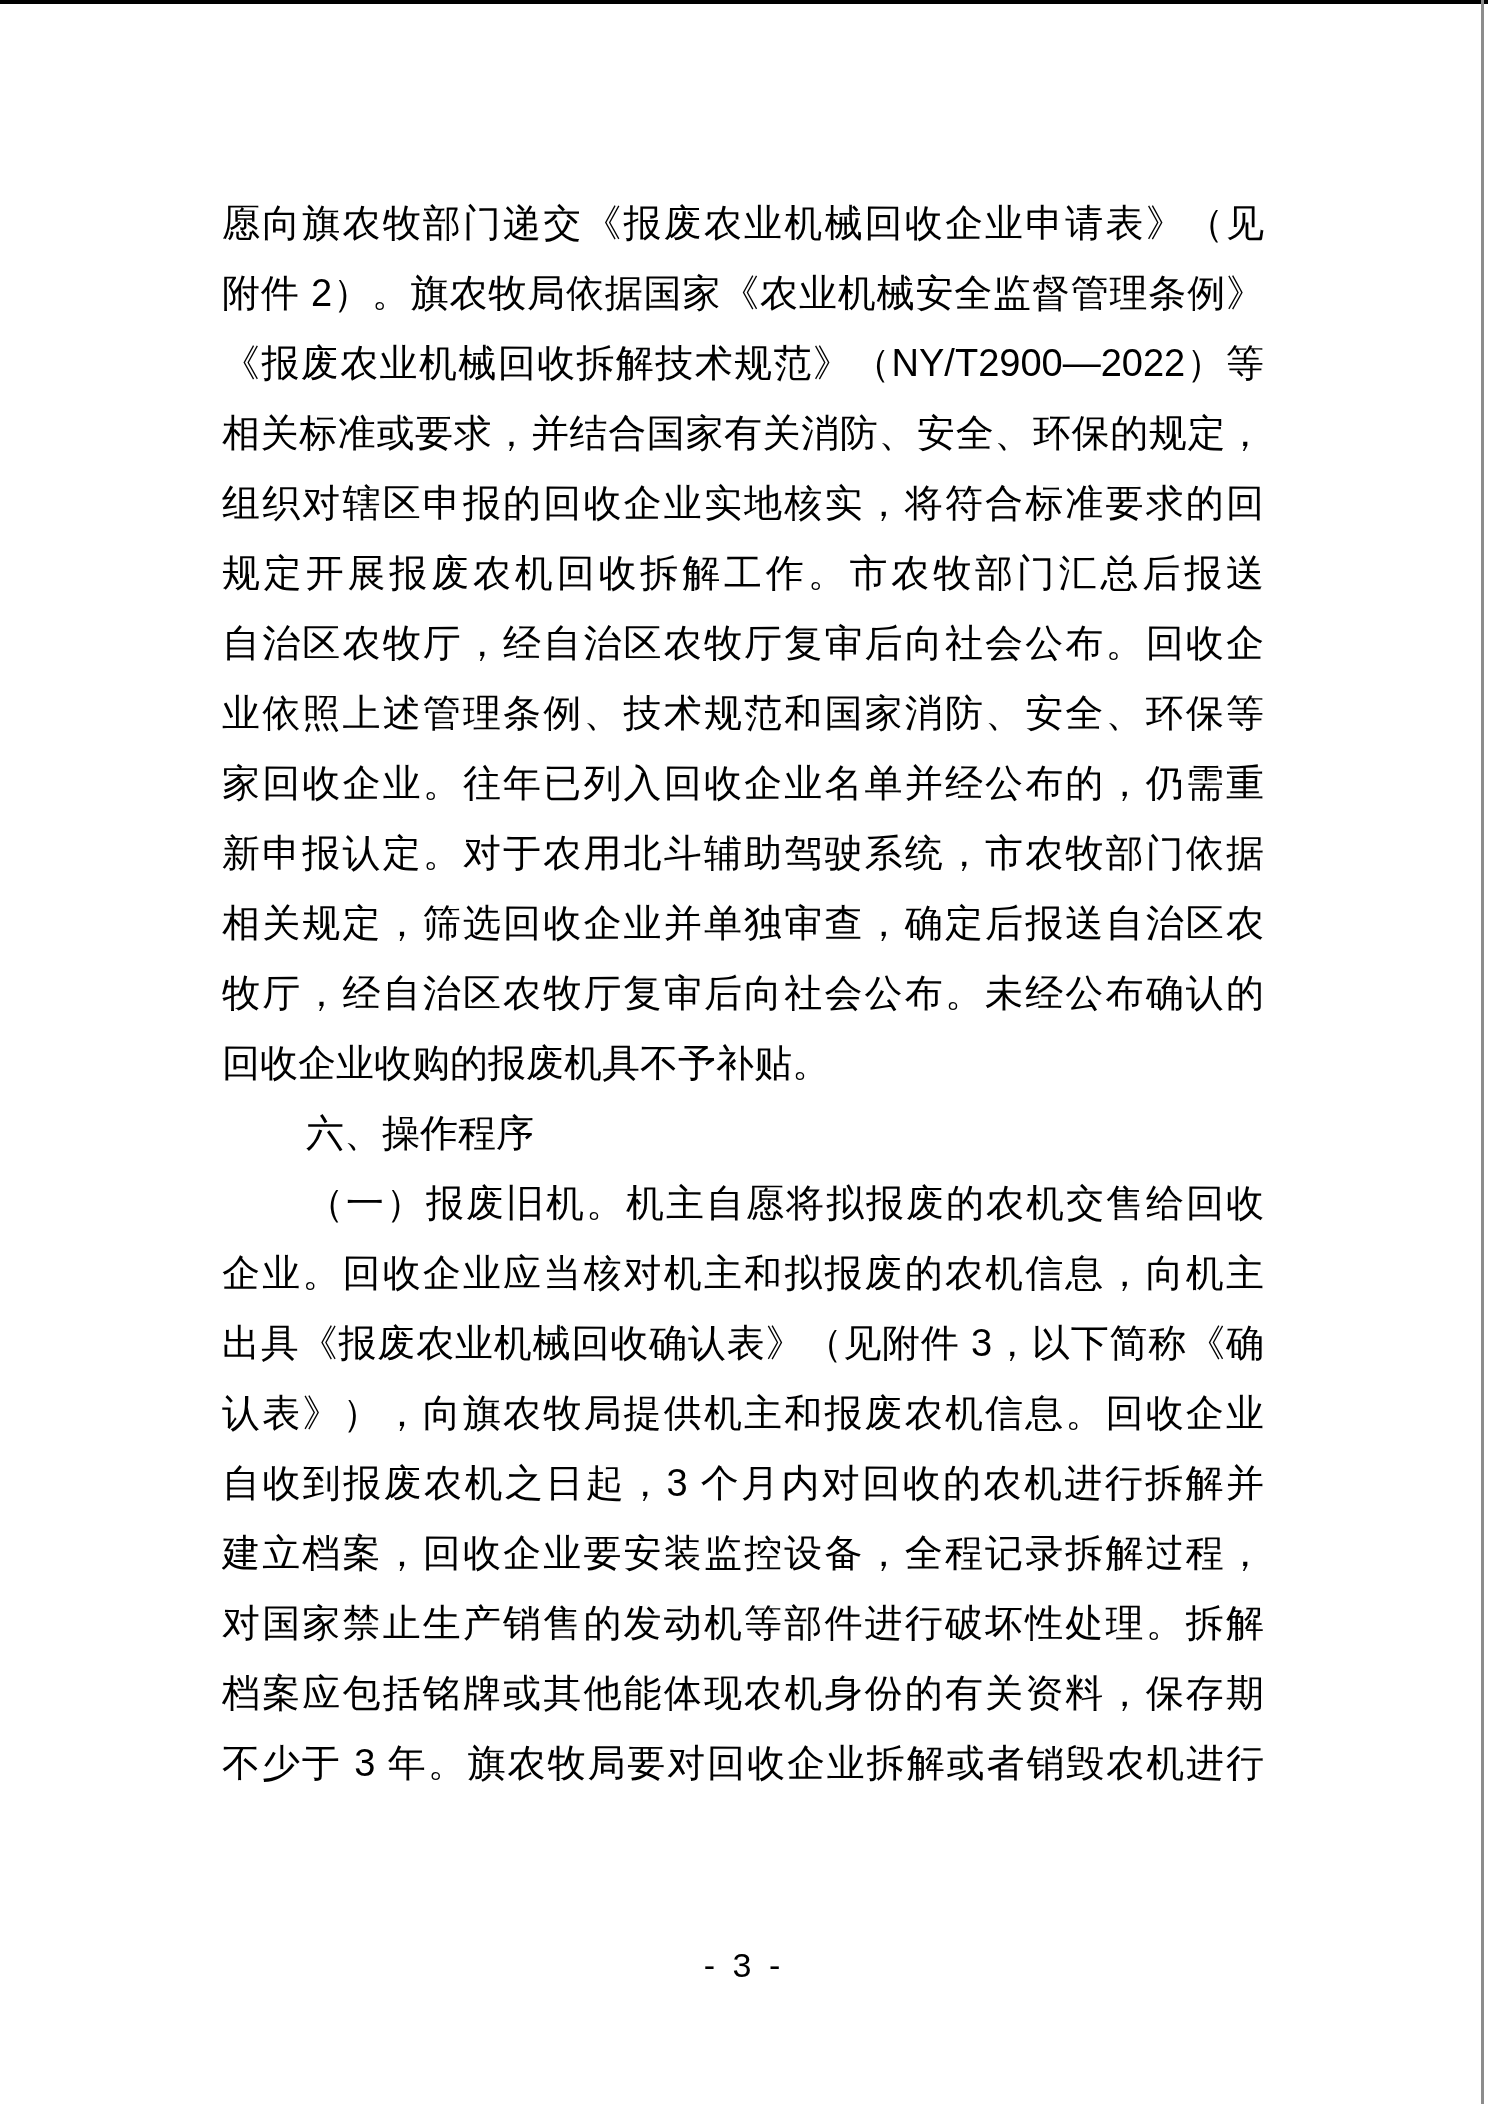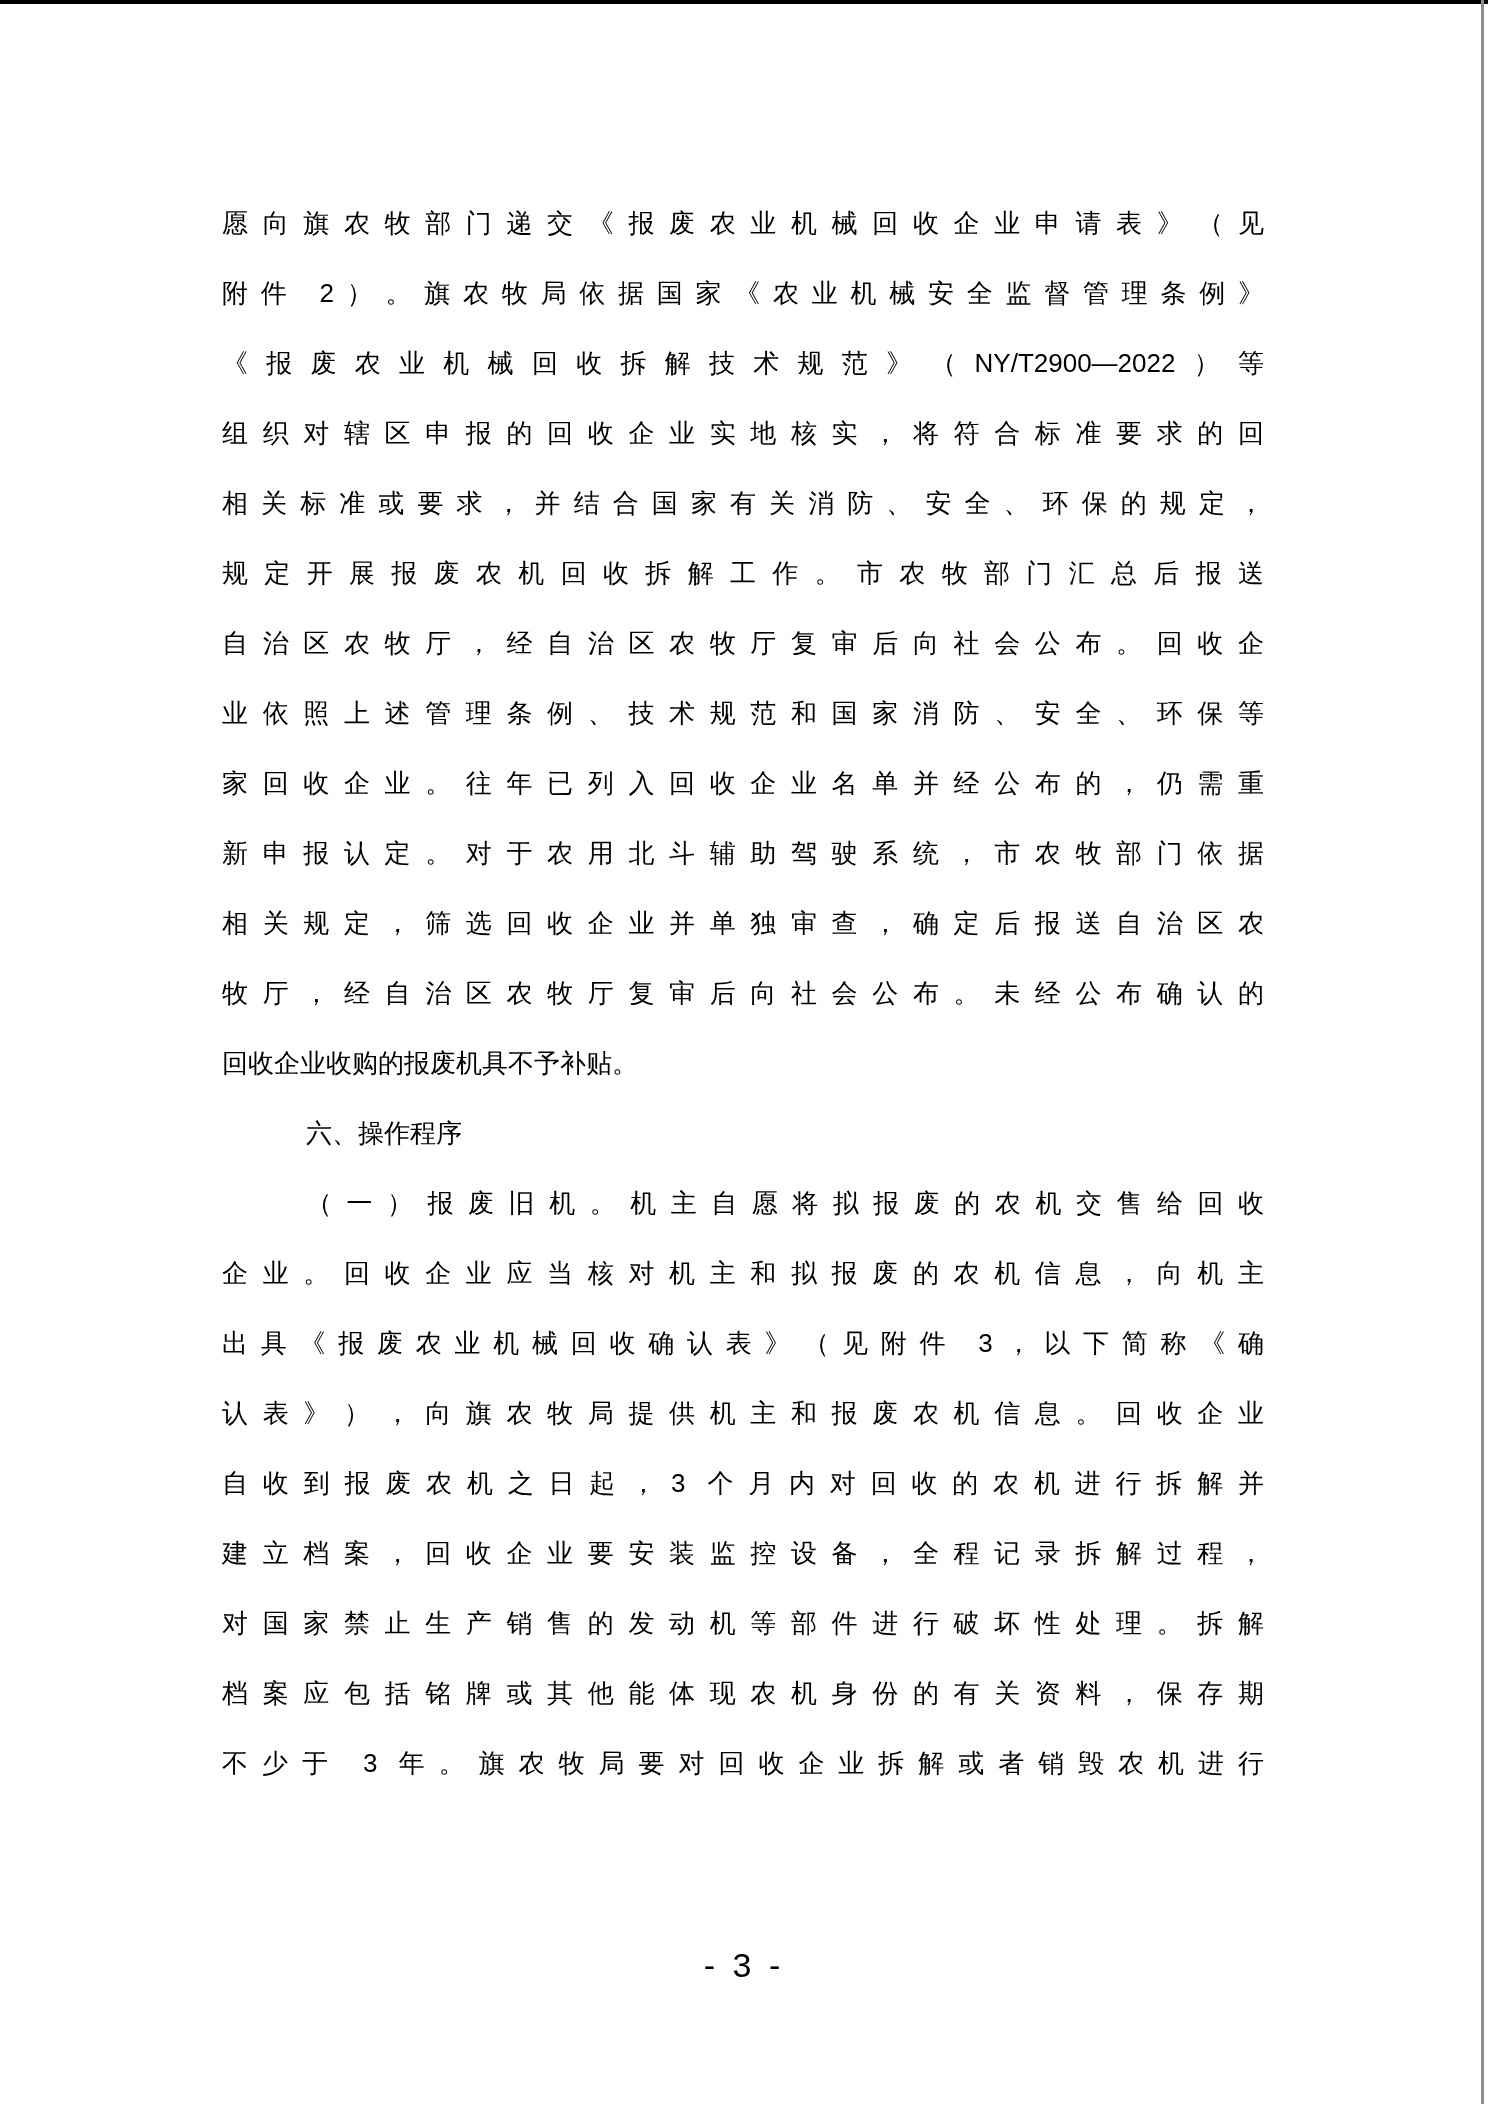--- a/index.html
+++ b/index.html
@@ -31,21 +31,21 @@
     right: 4px;
     width: 3px;
     height: 100%;
     background: #8c8c8c;
   }
   .text-block {
     position: absolute;
     left: 222px;
     top: 188px;
     width: 1042px;
-    font-size: 26px;
+    font-size: 38px;
     line-height: 70px;
     letter-spacing: 0;
   }
   .line {
     height: 70px;
     text-align: justify;
     text-align-last: justify;
     text-justify: inter-character;
     overflow: hidden;
   }
@@ -77,22 +77,22 @@
 <body>
 
 <div class="page">
   <div class="top-border"></div>
   <div class="right-border"></div>
 
   <div class="text-block">
     <div class="line">愿向旗农牧部门递交《报废农业机械回收企业申请表》（见</div>
     <div class="line">附件 2）。旗农牧局依据国家《农业机械安全监督管理条例》</div>
     <div class="line">《报废农业机械回收拆解技术规范》（NY/T2900—2022）等</div>
+    <div class="line">相关标准或要求，并结合国家有关消防、安全、环保的规定，</div>
     <div class="line">组织对辖区申报的回收企业实地核实，将符合标准要求的回</div>
-    <div class="line">相关标准或要求，并结合国家有关消防、安全、环保的规定，</div>
     <div class="line">规定开展报废农机回收拆解工作。市农牧部门汇总后报送</div>
     <div class="line">自治区农牧厅，经自治区农牧厅复审后向社会公布。回收企</div>
     <div class="line">业依照上述管理条例、技术规范和国家消防、安全、环保等</div>
     <div class="line">家回收企业。往年已列入回收企业名单并经公布的，仍需重</div>
     <div class="line">新申报认定。对于农用北斗辅助驾驶系统，市农牧部门依据</div>
     <div class="line">相关规定，筛选回收企业并单独审查，确定后报送自治区农</div>
     <div class="line">牧厅，经自治区农牧厅复审后向社会公布。未经公布确认的</div>
     <div class="line flush">回收企业收购的报废机具不予补贴。</div>
 
     <div class="line heading">六、操作程序</div>

